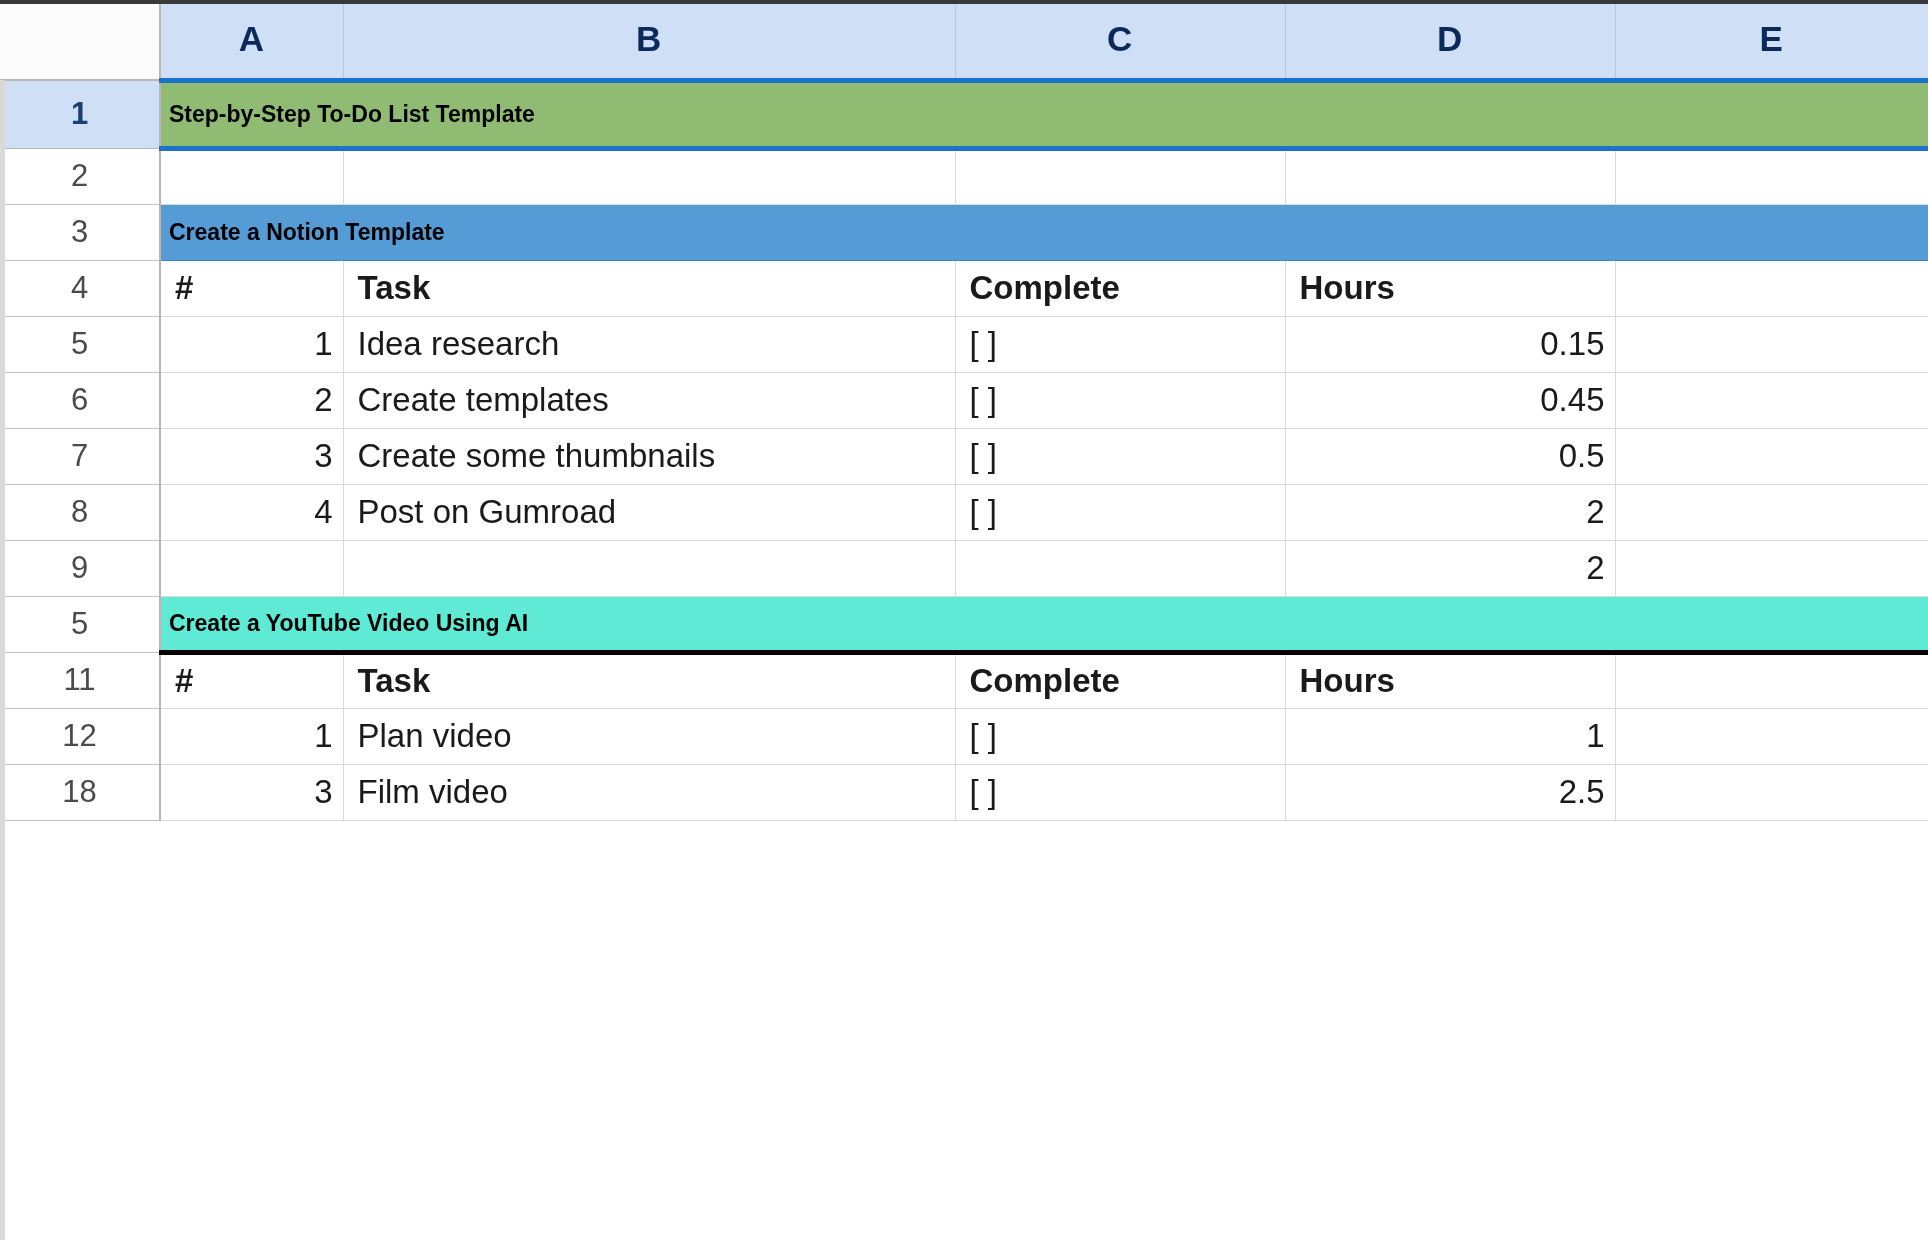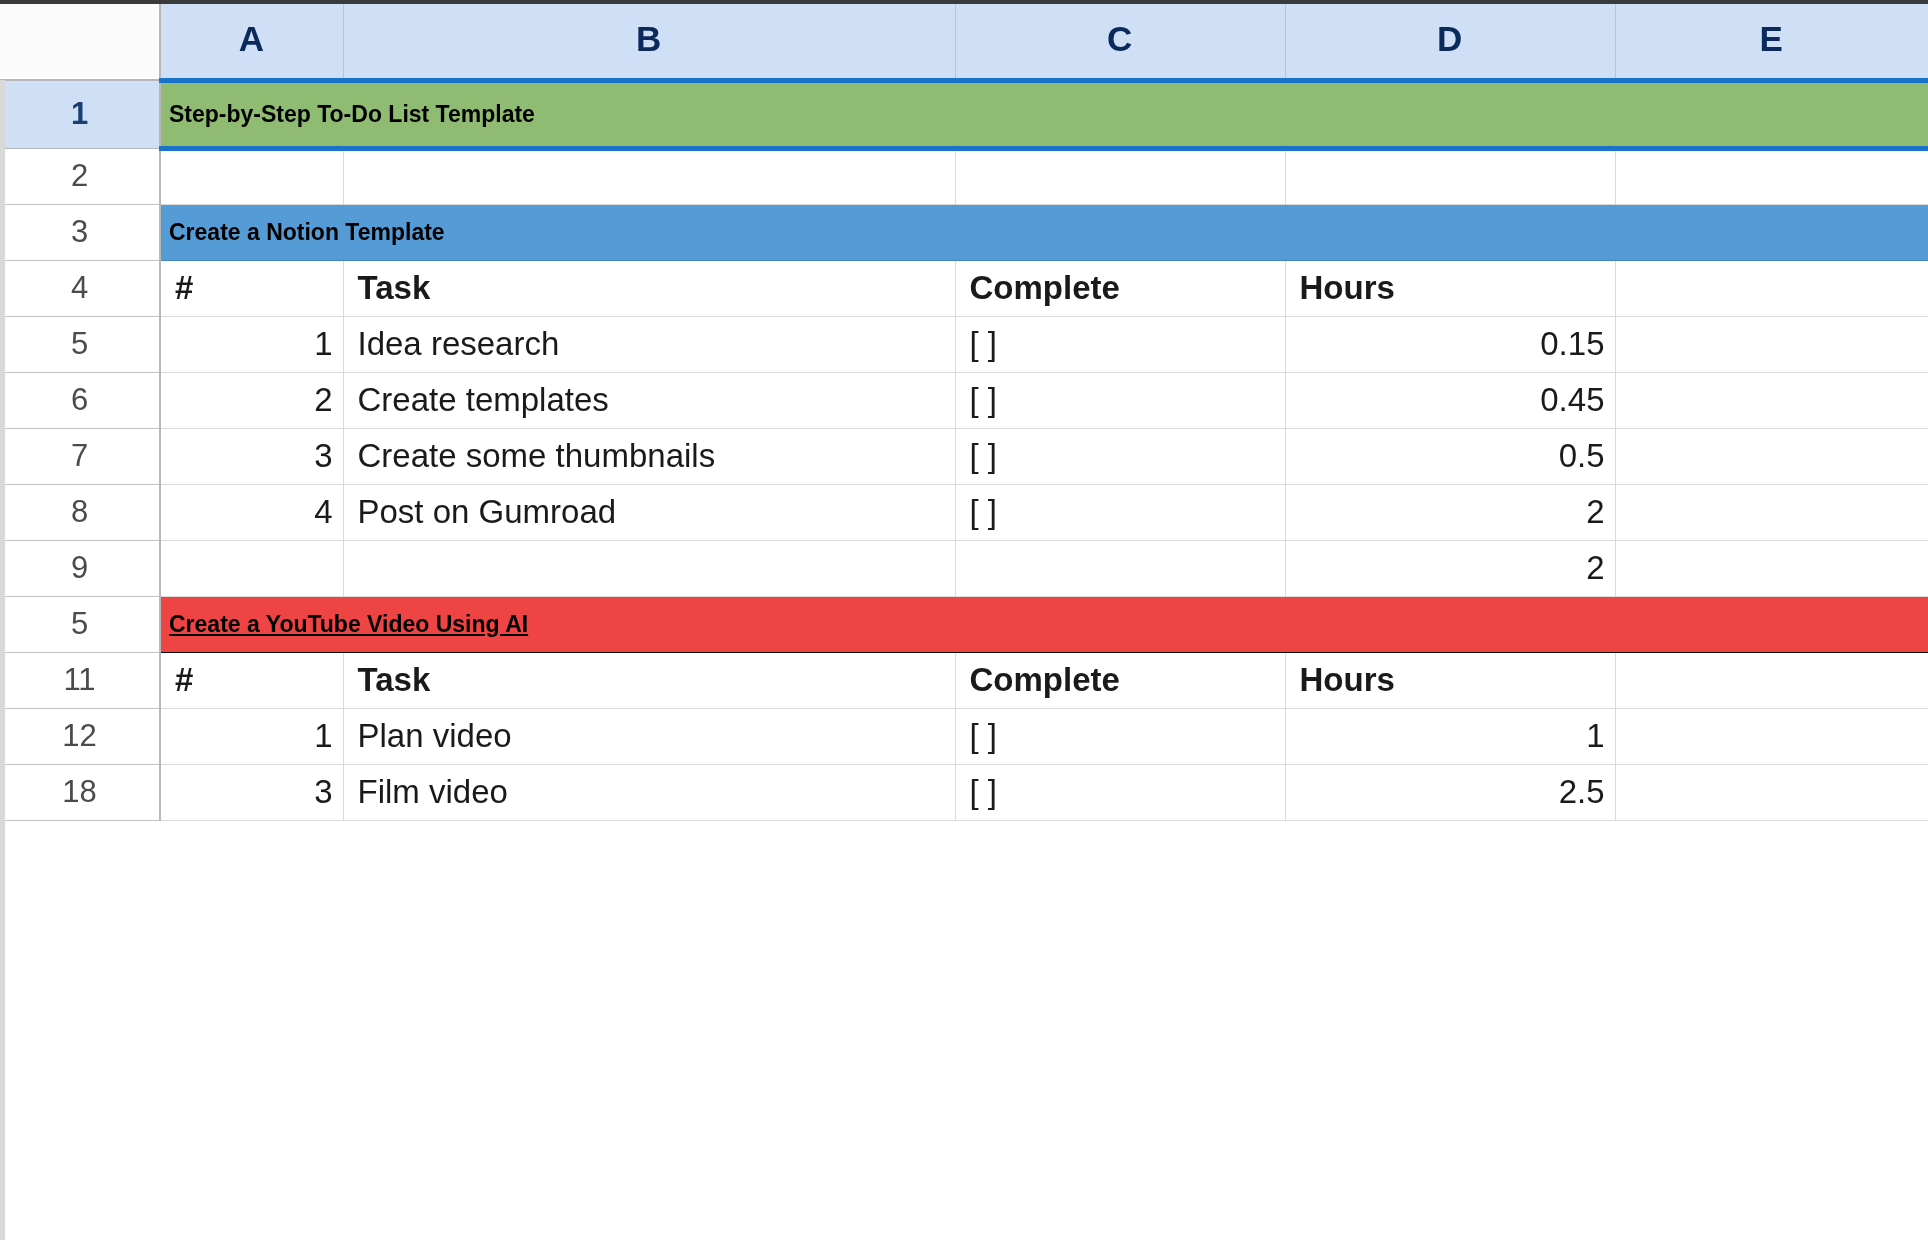--- a/index.html
+++ b/index.html
@@ -106,21 +106,21 @@
     color: #000000;
     padding-left: 8px;
     border-right: none;
   }
   td.banner.title {
     background: #8fbc72;
     border-top: 5px solid #1a73c8;
     border-bottom: 5px solid #1a73c8;
   }
   td.banner.sect-a { background: #559bd5; border-bottom: 1px solid #3f86c0; margin-top: 48px; }
-  td.banner.sect-b { background: #ef4444; border-bottom: 1px solid #000000; text-decoration: underline; }
+  td.banner.sect-b { background: #5eead4; border-bottom: 5px solid #000000; }
 
   
   tr.r1  { height: 68px; }
   tr.std { height: 56px; }
 
   
   td.cell.lastcol { border-right: none; }
 
   
   .frame-left {

